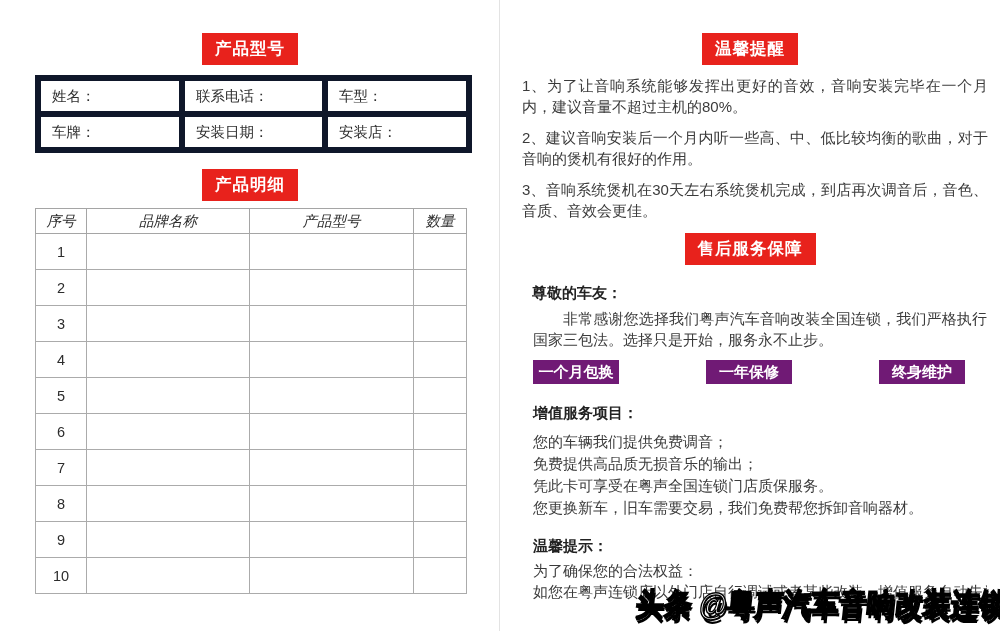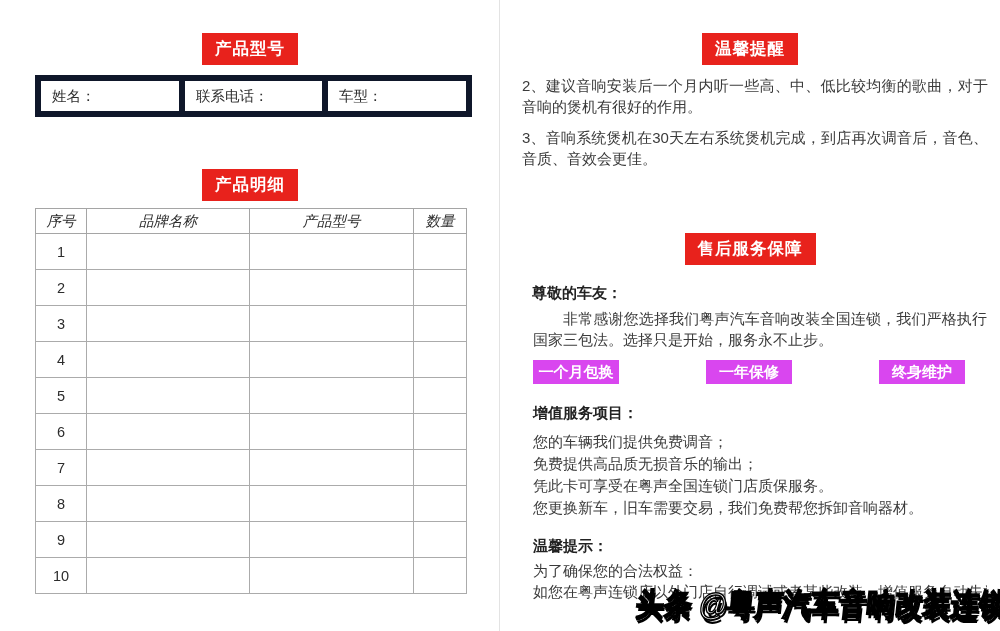--- a/index.html
+++ b/index.html
@@ -28,21 +28,21 @@
   
   .r-text { position:absolute; font-size:15px; line-height:20.5px; color:#3b3b3b; }
   .reminders { left:522px; top:76px; width:466px; }
   .reminders p { margin-bottom:11px; text-align:justify; }
   .salutation { left:532px; top:283px; font-family:"Liberation Serif","DejaVu Serif",serif;
                 font-weight:700; color:#222; }
   .thanks { left:533px; top:309px; width:454px; text-indent:2em; text-align:justify; }
 
   .btn-row { position:absolute; left:533px; top:360px; width:432px;
              display:flex; justify-content:space-between; }
-  .tag-btn { width:86px; height:24px; background:#d946ef; color:#ffffff; font-weight:700;
+  .tag-btn { width:86px; height:24px; background:#701a75; color:#ffffff; font-weight:700;
              font-size:15px; display:flex; align-items:center; justify-content:center; }
 
   .bold-label { position:absolute; left:533px; font-family:"Liberation Serif","DejaVu Serif",serif;
                 font-weight:700; font-size:15px; color:#222; }
   .value-items { left:533px; top:431px; width:454px; }
   .value-items div { height:22px; line-height:22px; }
   .tip-line1 { left:533px; top:561px; }
   .tip-line2 { left:533px; top:582px; width:454px; white-space:nowrap; overflow:hidden; }
 
   .watermark { position:absolute; left:638px; top:584px; z-index:5;
@@ -66,20 +66,25 @@
     <colgroup>
         <col style="width:144px">
         <col style="width:143px">
         <col style="width:144px">
       </colgroup>
     <tbody>
         <tr>
       <td>姓名：</td>
       <td>联系电话：</td>
       <td>车型：</td>
+    </tr>
+    <tr>
+      <td>车牌：</td>
+      <td>安装日期：</td>
+      <td>安装店：</td>
     </tr>
   </tbody>
     </table>
 
   <div class="badge-row" style="left:0; top:169px;">
     <span class="badge">产品明细</span>
   </div>
 
   <table class="prod-table">
     <colgroup>
@@ -156,20 +161,21 @@
           <td></td>
         </tr>
   </tbody>
     </table>
 
   <div class="badge-row" style="left:500px; top:33px;">
     <span class="badge">温馨提醒</span>
   </div>
 
   <div class="r-text reminders">
+    <p>1、为了让音响系统能够发挥出更好的音效，音响安装完毕在一个月内，建议音量不超过主机的80%。</p>
     <p>2、建议音响安装后一个月内听一些高、中、低比较均衡的歌曲，对于音响的煲机有很好的作用。</p>
     <p>3、音响系统煲机在30天左右系统煲机完成，到店再次调音后，音色、音质、音效会更佳。</p>
   </div>
 
   <div class="badge-row" style="left:500px; top:233px;">
     <span class="badge">售后服务保障</span>
   </div>
 
   <div class="r-text salutation">尊敬的车友：</div>
   <div class="r-text thanks">非常感谢您选择我们粤声汽车音响改装全国连锁，我们严格执行国家三包法。选择只是开始，服务永不止步。</div>

